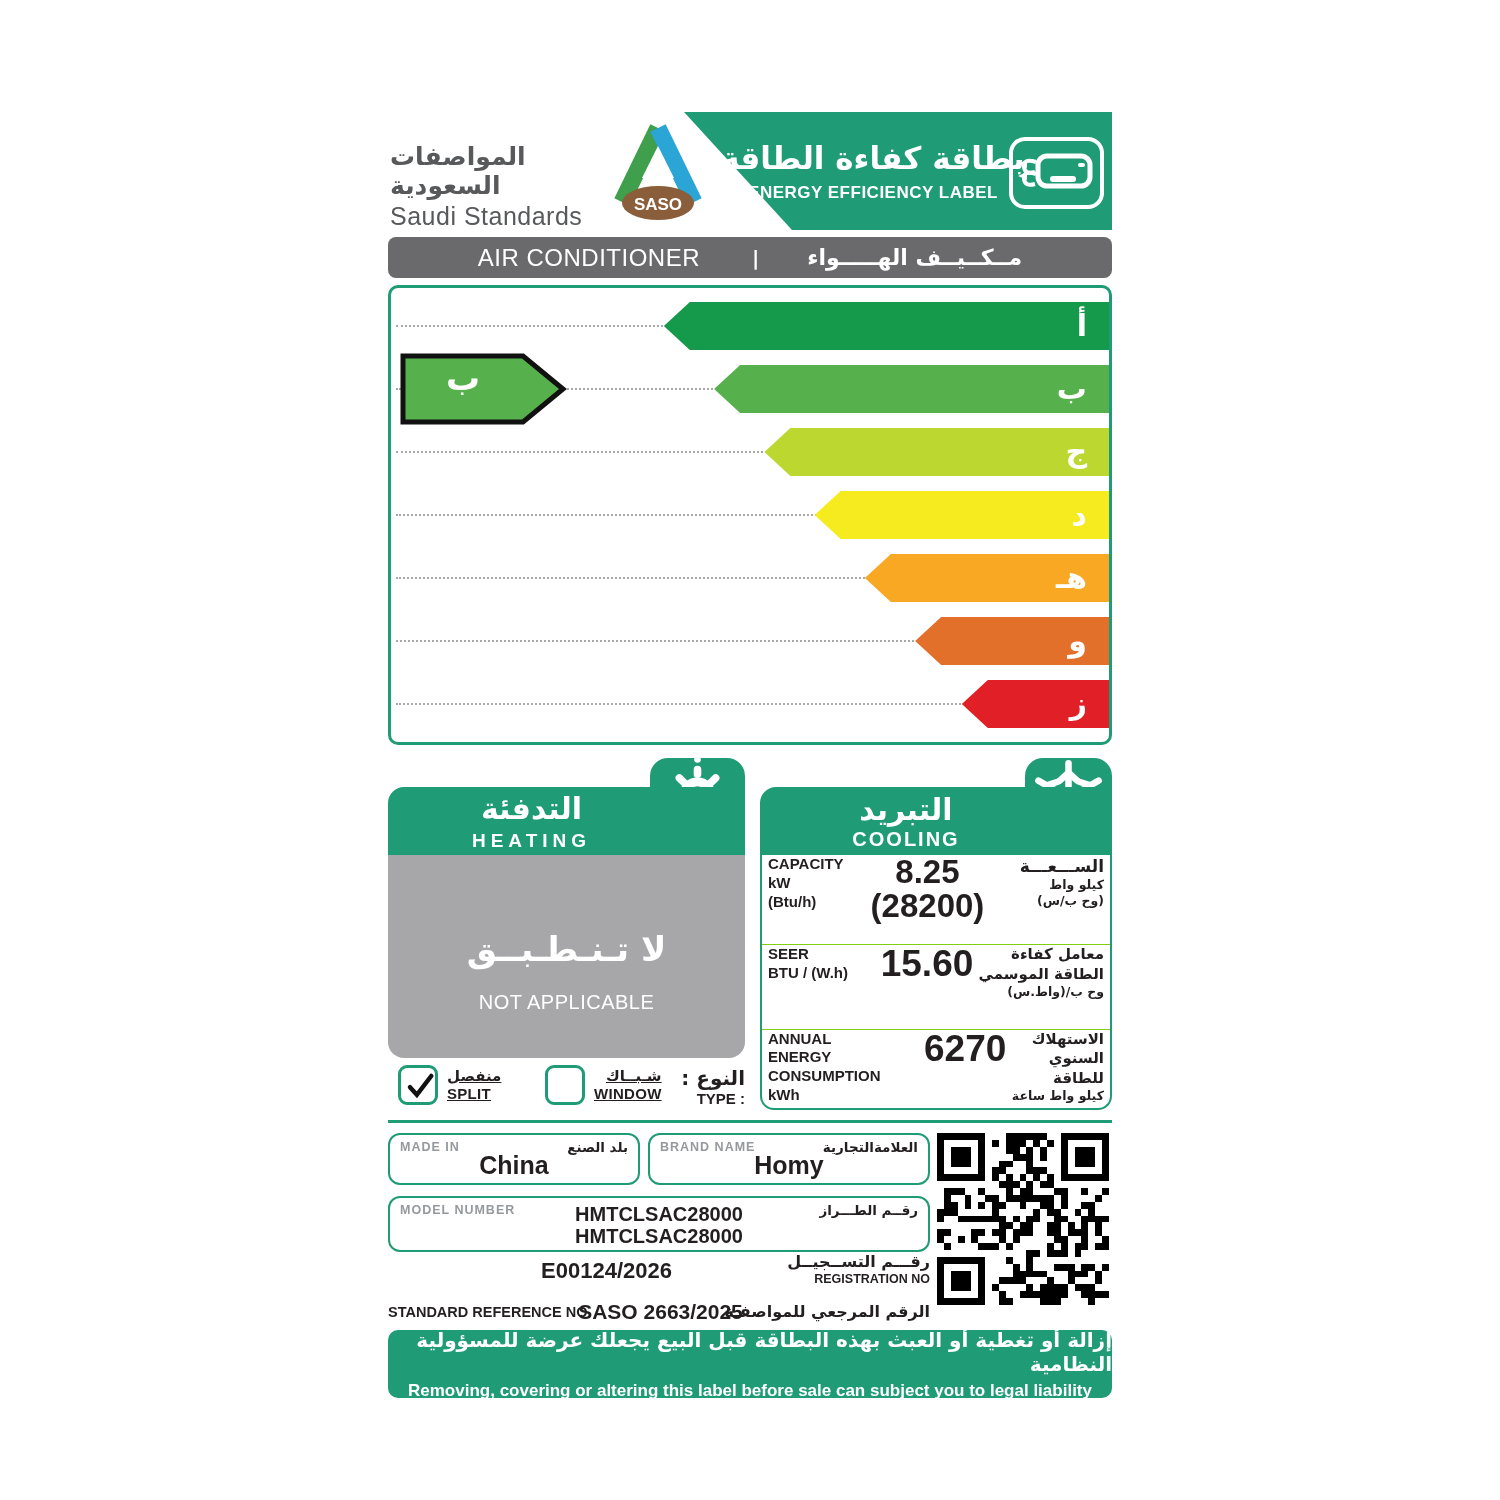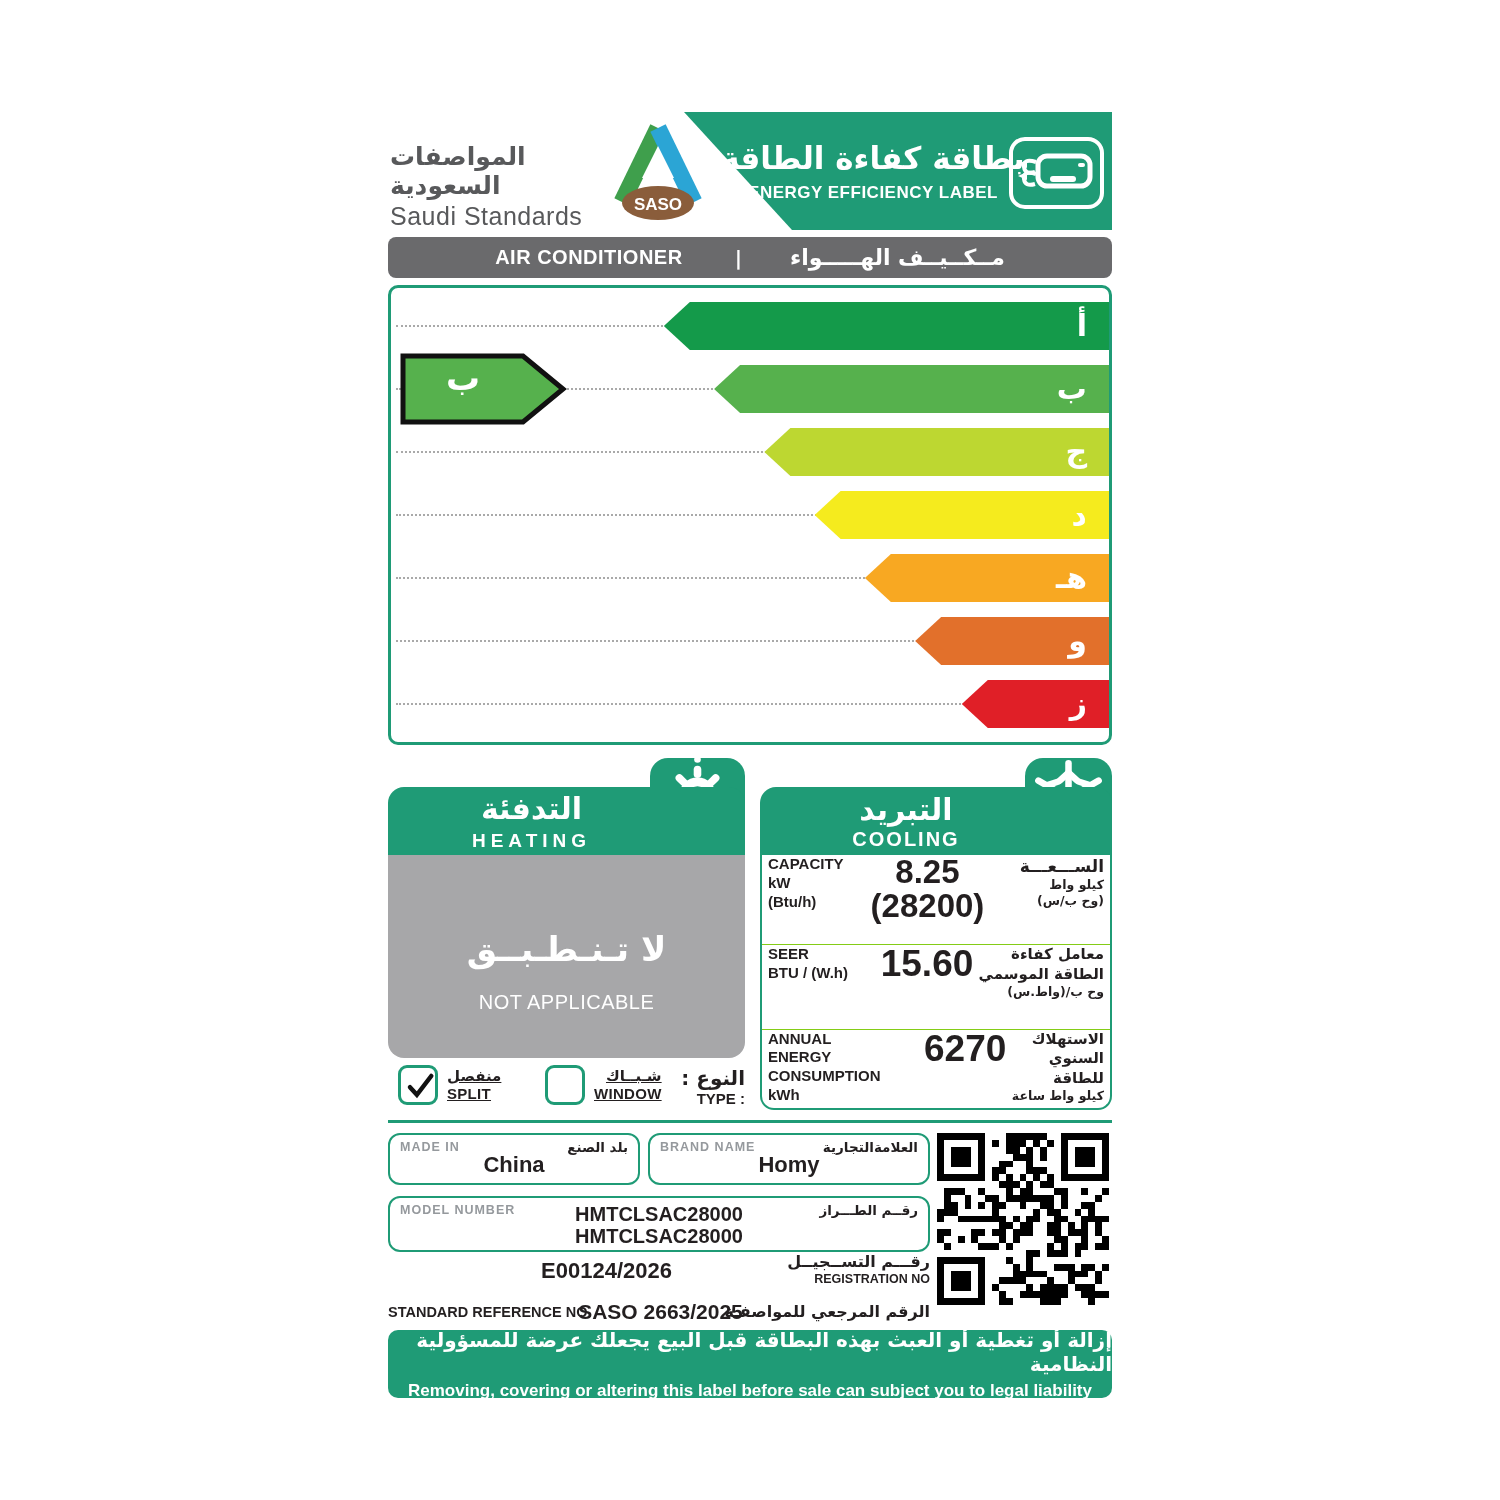--- a/index.html
+++ b/index.html
@@ -25,21 +25,21 @@
   #banner-title-en{font-size:17px;font-weight:bold;letter-spacing:.5px;white-space:nowrap;}
   #org-block{left:2px;top:30px;width:170px;text-align:left;color:#58595b;}
   #org-ar{font-size:25px;font-weight:bold;text-align:left;}
   #org-en{font-size:25px;margin-top:2px;letter-spacing:.5px;white-space:nowrap;}
   #saso-logo{left:222px;top:8px;}
   #ac-unit-icon{left:620px;top:24px;}
 
   
   #product-bar{left:0;top:125px;width:724px;height:41px;background:var(--bar-gray);border-radius:8px;
     display:flex;align-items:center;justify-content:center;color:#fff;}
-  #product-en{font-size:20px;font-weight:bold;letter-spacing:.5px;text-align:right;}
+  #product-en{font-size:24px;font-weight:normal;letter-spacing:.5px;text-align:right;}
   #product-sep{font-size:20px;margin:0 48px 0 52px;font-weight:bold;}
   #product-ar{font-size:22px;font-weight:bold;}
 
   
   #chart-box{left:0;top:173px;width:724px;height:460px;border:3px solid var(--green);border-radius:10px;background:#fff;}
   #rating-rows{position:absolute;left:0;top:0;width:718px;height:454px;}
   .rating-row{position:absolute;left:0;width:100%;height:56px;}
   .dotted-line{position:absolute;left:5px;top:27px;border-top:2px dotted #a9a9a9;}
   .rating-arrow{position:absolute;right:0;top:4px;height:48px;
     clip-path:polygon(0 50%,26px 0,100% 0,100% 100%,26px 100%);
@@ -96,21 +96,21 @@
   #row-annual .cool-center{font-size:37px;margin-left:48px;}
 
   
   #section-divider{left:0;top:1008px;width:724px;height:3px;background:var(--green);}
 
   
   .info-box{border:2.5px solid var(--green);border-radius:12px;background:#fff;}
   .info-label-en{position:absolute;left:10px;top:5px;font-size:12.5px;font-weight:bold;color:var(--label-gray);letter-spacing:1px;}
   .info-label-ar{position:absolute;right:10px;top:4px;font-size:13.5px;font-weight:bold;}
   .info-value{position:absolute;left:0;top:0;width:100%;height:100%;display:flex;align-items:center;justify-content:center;
-    font-size:22px;font-weight:bold;padding-top:12px;}
+    font-size:25px;font-weight:bold;padding-top:12px;}
   #made-in-box{left:0;top:1021px;width:252px;height:52px;}
   #brand-box{left:260px;top:1021px;width:282px;height:52px;}
   #model-box{left:0;top:1084px;width:542px;height:56px;}
   #model-value{flex-direction:column;line-height:1.12;font-size:20px;padding-top:2px;}
   #qr-code{left:549px;top:1021px;width:172px;height:172px;}
   #registration-row{left:0;top:1140px;width:542px;height:44px;}
   #registration-value{position:absolute;right:258px;top:6px;font-size:22px;font-weight:bold;}
   #registration-labels{position:absolute;right:0;top:0;text-align:right;line-height:1.25;}
   #registration-label-ar{font-size:16px;font-weight:bold;}
   #registration-label-en{font-size:12.5px;font-weight:bold;}

